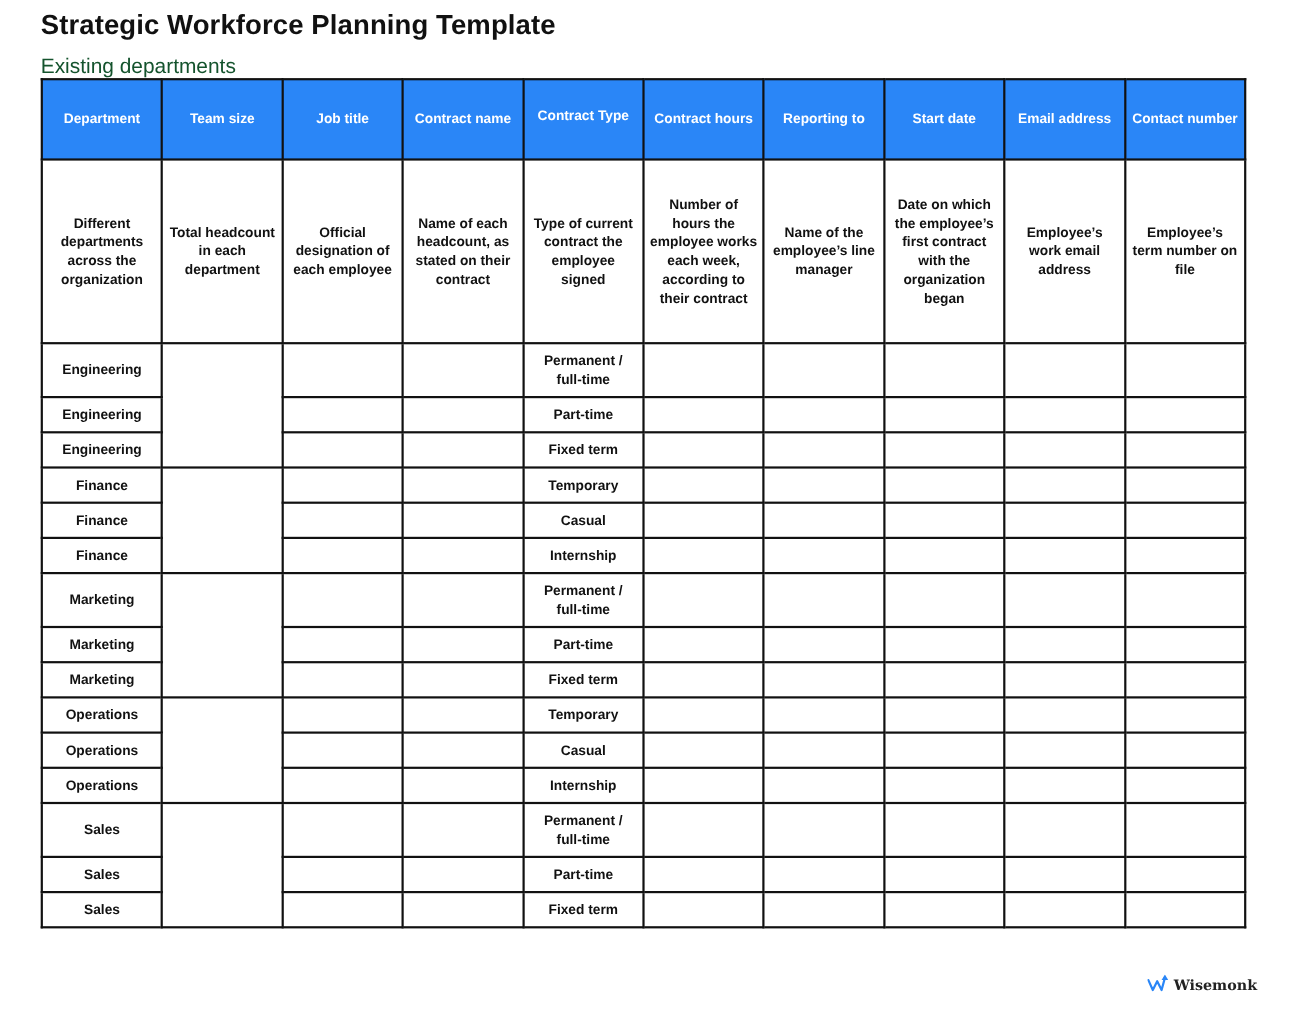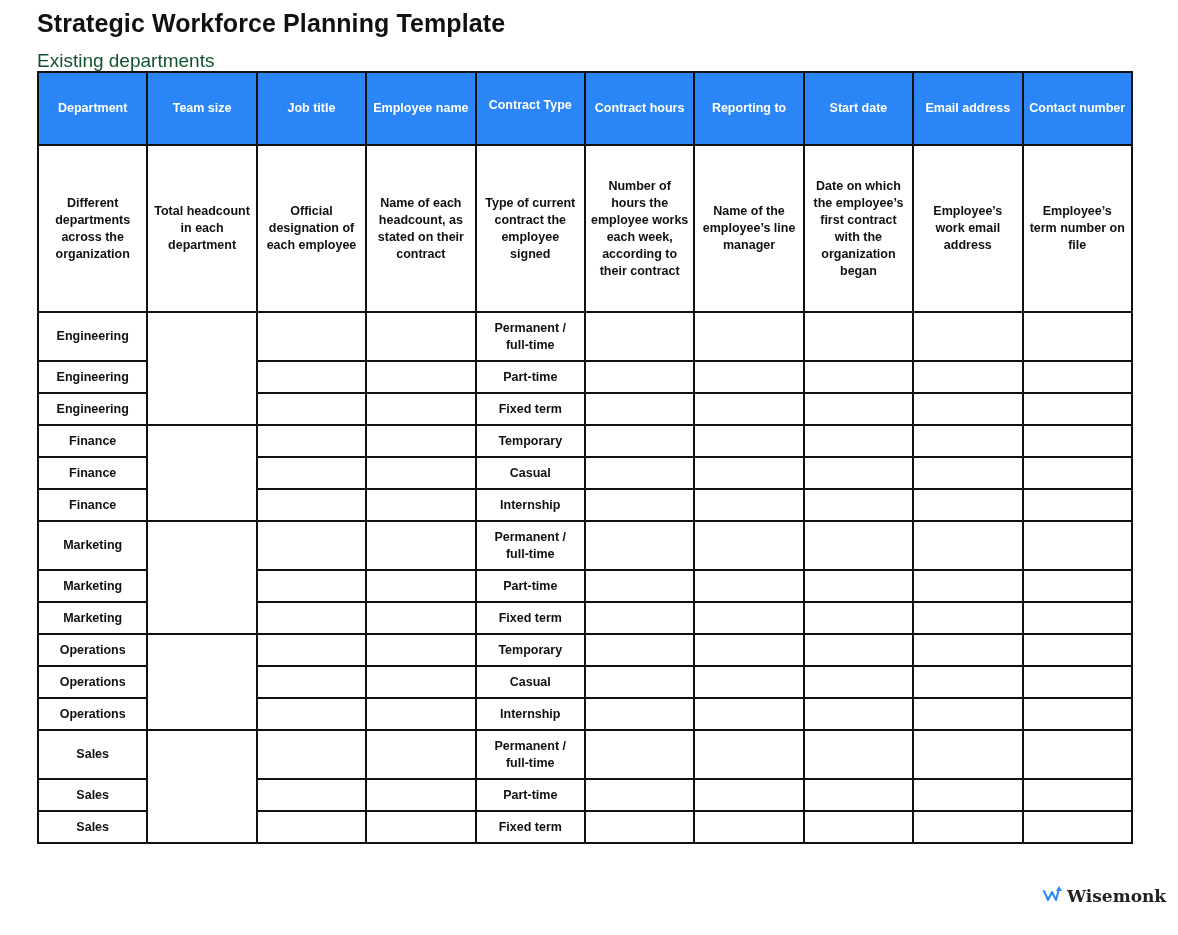--- a/index.html
+++ b/index.html
@@ -8,21 +8,21 @@
   .subtitle { position: absolute; left: 37px; top: 50px; font-size: 19px; font-weight: 400; color: #14532d; }
   table.grid { position: absolute; left: 37px; top: 71px; border-collapse: collapse; table-layout: fixed; width: 1094px; }
   table.grid col { width: 109.4px; }
   table.grid th, table.grid td { border: 2px solid #111; text-align: center; vertical-align: middle; font-size: 12.5px; font-weight: 700; line-height: 17px; padding: 0 5px; }
   table.grid th { background: #2a86f7; color: #ffffff; height: 47px; font-weight: 700; }
   table.grid th.raised { vertical-align: top; padding-top: 24px; }
   tr.desc td { height: 165px; }
   tr.tall td { height: 47px; }
   tr.short td { height: 30px; }
   .logo { position: absolute; left: 1043px; top: 886px; display: flex; align-items: center; gap: 4px; }
-  .logo-text { font-family: "DejaVu Serif", "Liberation Serif", serif; font-weight: 700; font-size: 17px; color: #222; }
+  .logo-text { font-family: "DejaVu Serif", "Liberation Serif", serif; font-weight: 700; font-size: 13px; color: #222; }
 </style>
 </head>
 <body>
 
 <div class="title">Strategic Workforce Planning Template</div>
 <div class="subtitle">Existing departments</div>
 
 <table class="grid">
   <colgroup>
       <col>
@@ -34,21 +34,21 @@
       <col>
       <col>
       <col>
       <col>
     </colgroup>
   <thead>
     <tr>
       <th>Department</th>
       <th>Team size</th>
       <th>Job title</th>
-      <th>Employee name</th>
+      <th>Contract name</th>
       <th class="raised">Contract Type</th>
       <th>Contract hours</th>
       <th>Reporting to</th>
       <th>Start date</th>
       <th>Email address</th>
       <th>Contact number</th>
     </tr>
   </thead>
   <tbody>
     <tr class="desc">

